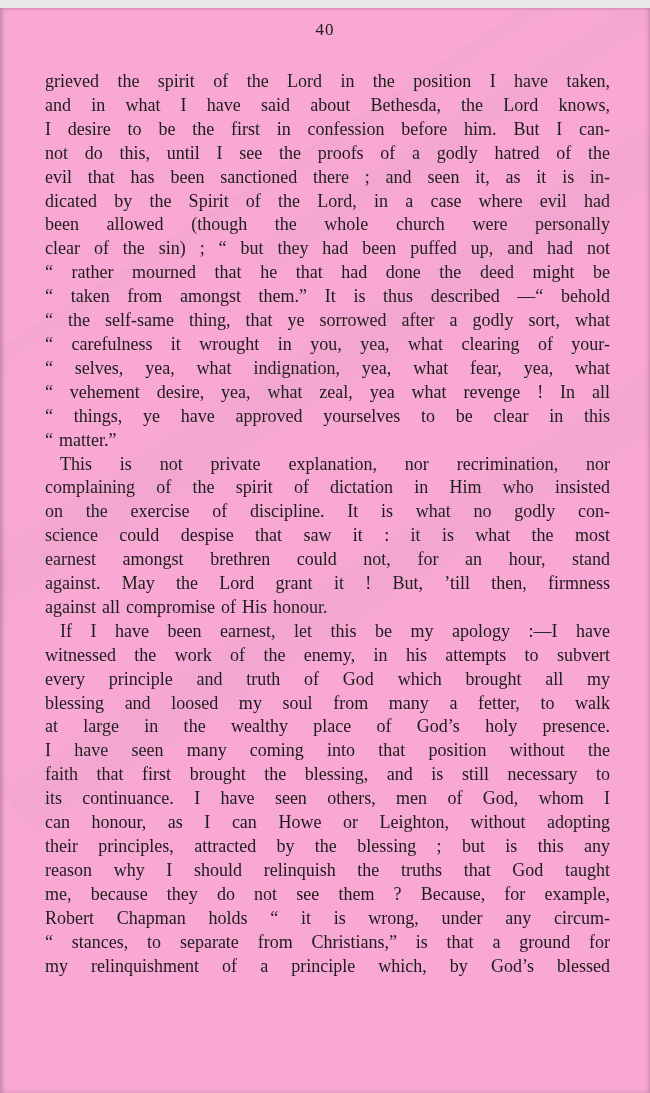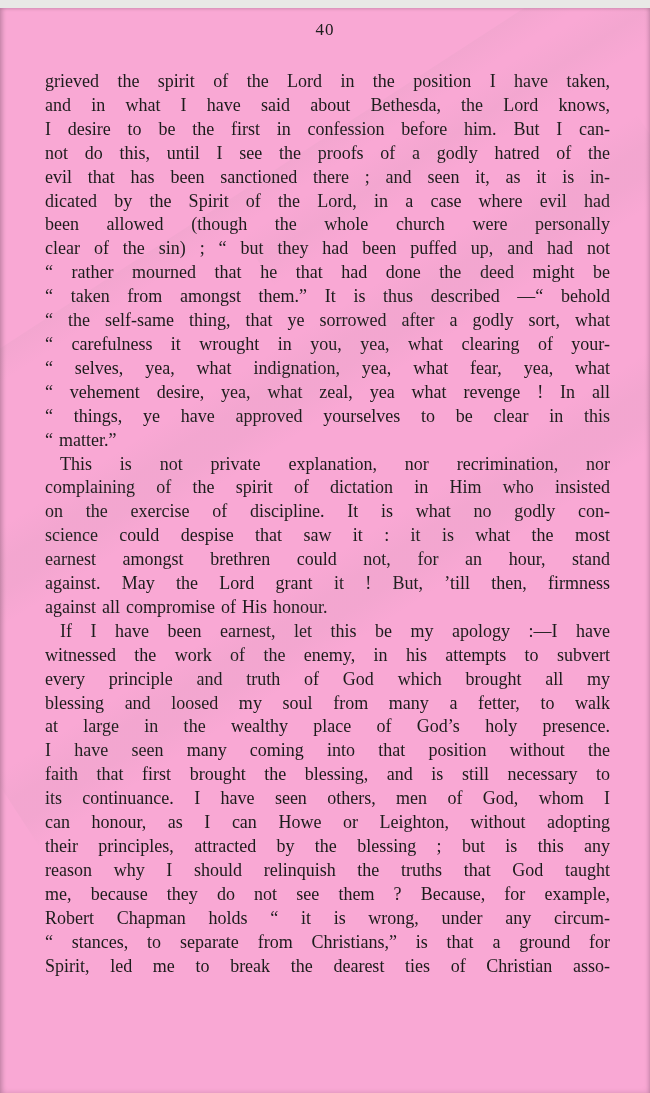--- a/index.html
+++ b/index.html
@@ -120,18 +120,18 @@
       <div class="line">at large in the wealthy place of God’s holy presence.</div>
       <div class="line">I have seen many coming into that position without the</div>
       <div class="line">faith that first brought the blessing, and is still necessary to</div>
       <div class="line">its continuance.   I have seen others, men of God, whom I</div>
       <div class="line">can honour, as I can Howe or Leighton, without adopting</div>
       <div class="line">their principles, attracted by the blessing ; but is this any</div>
       <div class="line">reason why I should relinquish the truths that God taught</div>
       <div class="line">me, because they do not see them ?   Because, for example,</div>
       <div class="line">Robert Chapman holds “ it is wrong, under any circum-</div>
       <div class="line">“ stances, to separate from Christians,” is that a ground for</div>
-      <div class="line">Spirit, led me to break the dearest ties of Christian asso-</div>
+      <div class="line">my relinquishment of a principle which, by God’s blessed</div>
     </div>
 
   <div class="watermark"></div>
   <div class="watermark-2"></div>
 </div>
 
 </body></html>

